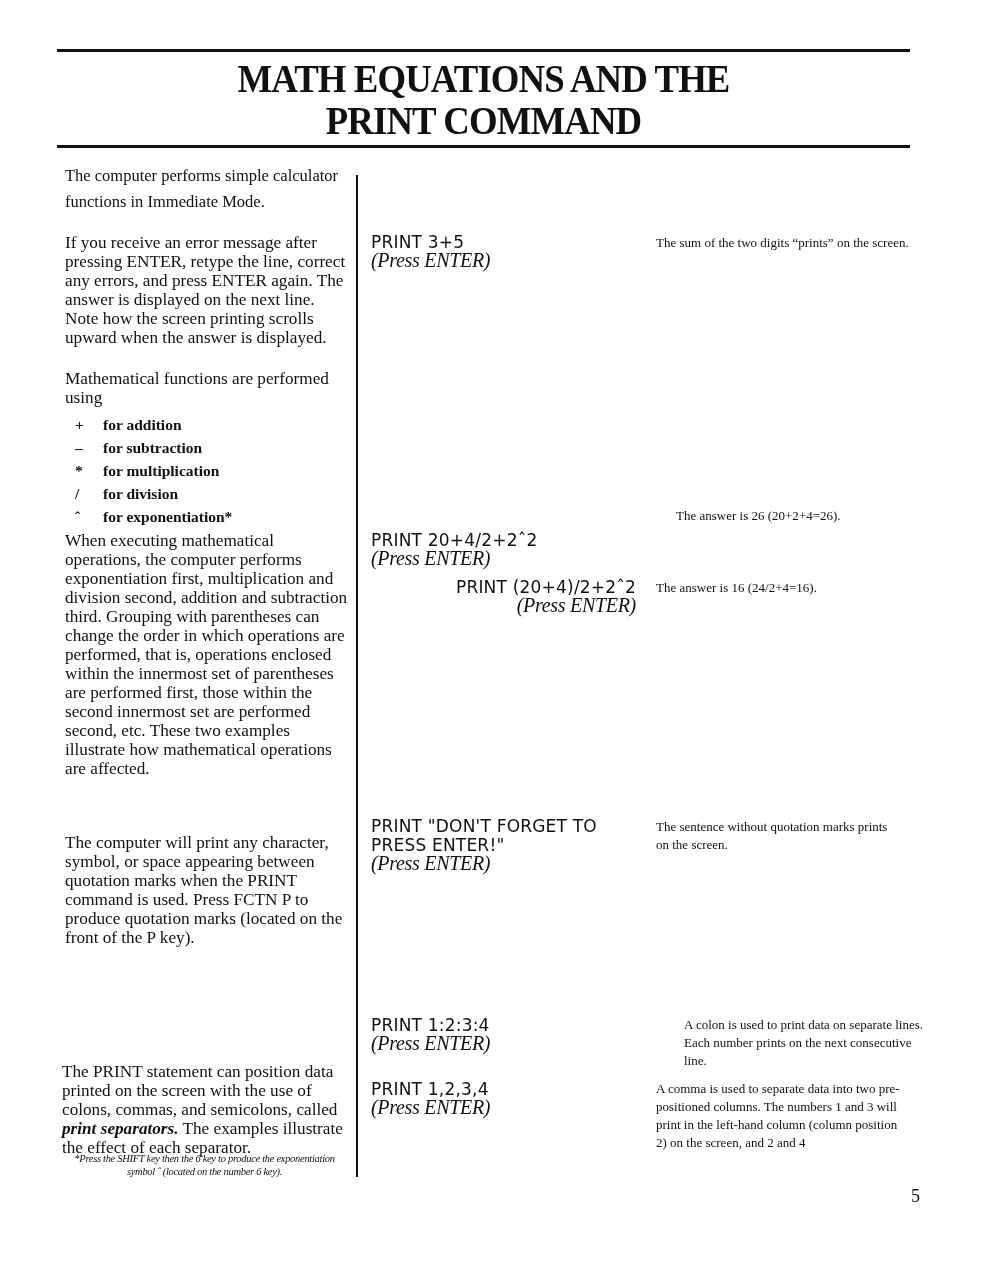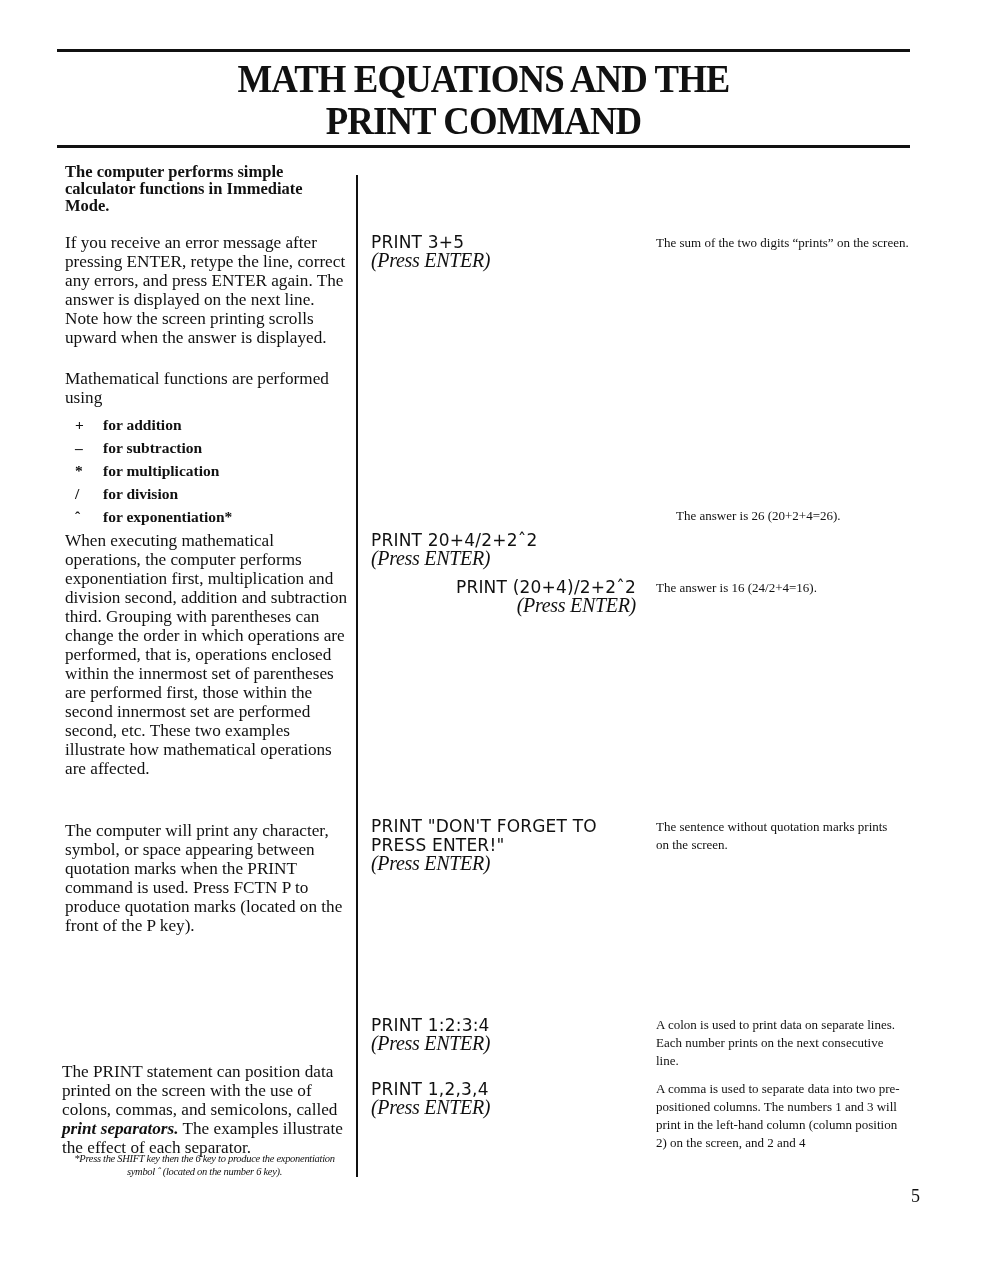--- a/index.html
+++ b/index.html
@@ -13,21 +13,21 @@
     .rule.bottom { top: 145px; }
     .title {
       position: absolute; left: 57px; width: 853px; top: 58px;
       text-align: center; font-size: 40px; line-height: 42px; font-weight: bold;
       letter-spacing: -1px; transform: scaleX(0.92); transform-origin: center;
     }
     .vdivider { position: absolute; left: 356px; top: 175px; width: 2px; height: 1002px; background: #111; }
 
     .lc { position: absolute; left: 65px; width: 285px; font-size: 17.2px; line-height: 19px; }
     .lc p { margin: 0; }
-    .lead { font-weight: bold; font-size: 16.5px; line-height: 17px; }
+    .lead { font-weight: normal; font-size: 16.5px; line-height: 26px; }
     .ops { position: absolute; left: 75px; width: 260px; font-size: 15.5px; font-weight: bold; line-height: 23px; }
     .ops .row { display: flex; }
     .ops .sym { width: 28px; text-align: left; }
     .lc em.term { font-weight: bold; font-style: italic; }
     .footnote { position: absolute; left: 62px; width: 285px; font-size: 10.5px; line-height: 13px; font-style: italic; letter-spacing: -0.3px; text-align: center; }
 
     .cmd { position: absolute; left: 371px; width: 265px; font-family: "DejaVu Sans", "Liberation Sans", sans-serif; font-size: 17px; line-height: 19px; letter-spacing: 0.2px; }
     .press { display: block; font-family: "Liberation Serif", serif; font-style: italic; font-size: 20px; line-height: 17px; letter-spacing: -0.3px; }
     .desc { position: absolute; left: 656px; width: 260px; font-size: 13px; line-height: 18px; }
     .pagenum { position: absolute; left: 911px; top: 1186px; font-size: 18px; }
@@ -72,21 +72,21 @@
     </div>
   <div class="row">
       <span class="sym">ˆ</span>
       <span>for exponentiation*</span>
     </div>
 </div>
 <div class="lc" style="top:531px;">
   <p>When executing mathematical operations, the computer performs exponentiation first, multiplication and division second, addition and subtraction third. Grouping with parentheses can change the order in which operations are performed, that is, operations enclosed within the innermost set of parentheses are performed first, those within the second innermost set are performed second, etc. These two examples illustrate how mathematical operations are affected.</p>
 </div>
 <div class="lc" style="top:818px;">
-  <p style="margin-top:3px;">The computer will print any character, symbol, or space appearing between quotation marks when the PRINT command is used. Press FCTN P to produce quotation marks (located on the front of the P key).</p>
+  <p style="margin-top:15px;">The computer will print any character, symbol, or space appearing between quotation marks when the PRINT command is used. Press FCTN P to produce quotation marks (located on the front of the P key).</p>
 </div>
 <div class="lc" style="top:1018px; left:62px;margin-top:44px;">
   <p><span>The PRINT statement can position data printed on the screen with the use of colons, commas, and semicolons, called </span><em class="term">print separators.</em><span> The examples illustrate the effect of each separator.</span></p>
 </div>
 <div class="footnote" style="top:1152px;">*Press the SHIFT key then the 6 key to produce the exponentiation symbol ˆ (located on the number 6 key).</div>
 
 <div class="cmd" style="top:233px;">
   <span>PRINT 3+5</span>
   <span class="press">(Press ENTER)</span>
 </div>
@@ -108,16 +108,16 @@
 </div>
 <div class="cmd" style="top:1080px;">
   <span>PRINT 1,2,3,4</span>
   <span class="press">(Press ENTER)</span>
 </div>
 
 <div class="desc" style="top:234px;">The sum of the two digits “prints” on the screen.</div>
 <div class="desc" style="top:507px;margin-left:20px;">The answer is 26 (20+2+4=26).</div>
 <div class="desc" style="top:579px;">The answer is 16 (24/2+4=16).</div>
 <div class="desc" style="top:818px; width:240px;">The sentence without quotation marks prints on the screen.</div>
-<div class="desc" style="top:1016px; width:250px;">A colon is used to print data on separate lines. Each number prints on the next consecutive line.</div>
+<div class="desc" style="top:1016px; width:250px;margin-left:28px;">A colon is used to print data on separate lines. Each number prints on the next consecutive line.</div>
 <div class="desc" style="top:1080px; width:255px;">A comma is used to separate data into two pre-positioned columns. The numbers 1 and 3 will print in the left-hand column (column position 2) on the screen, and 2 and 4</div>
 
 <div class="pagenum">5</div>
 
 </body></html>

